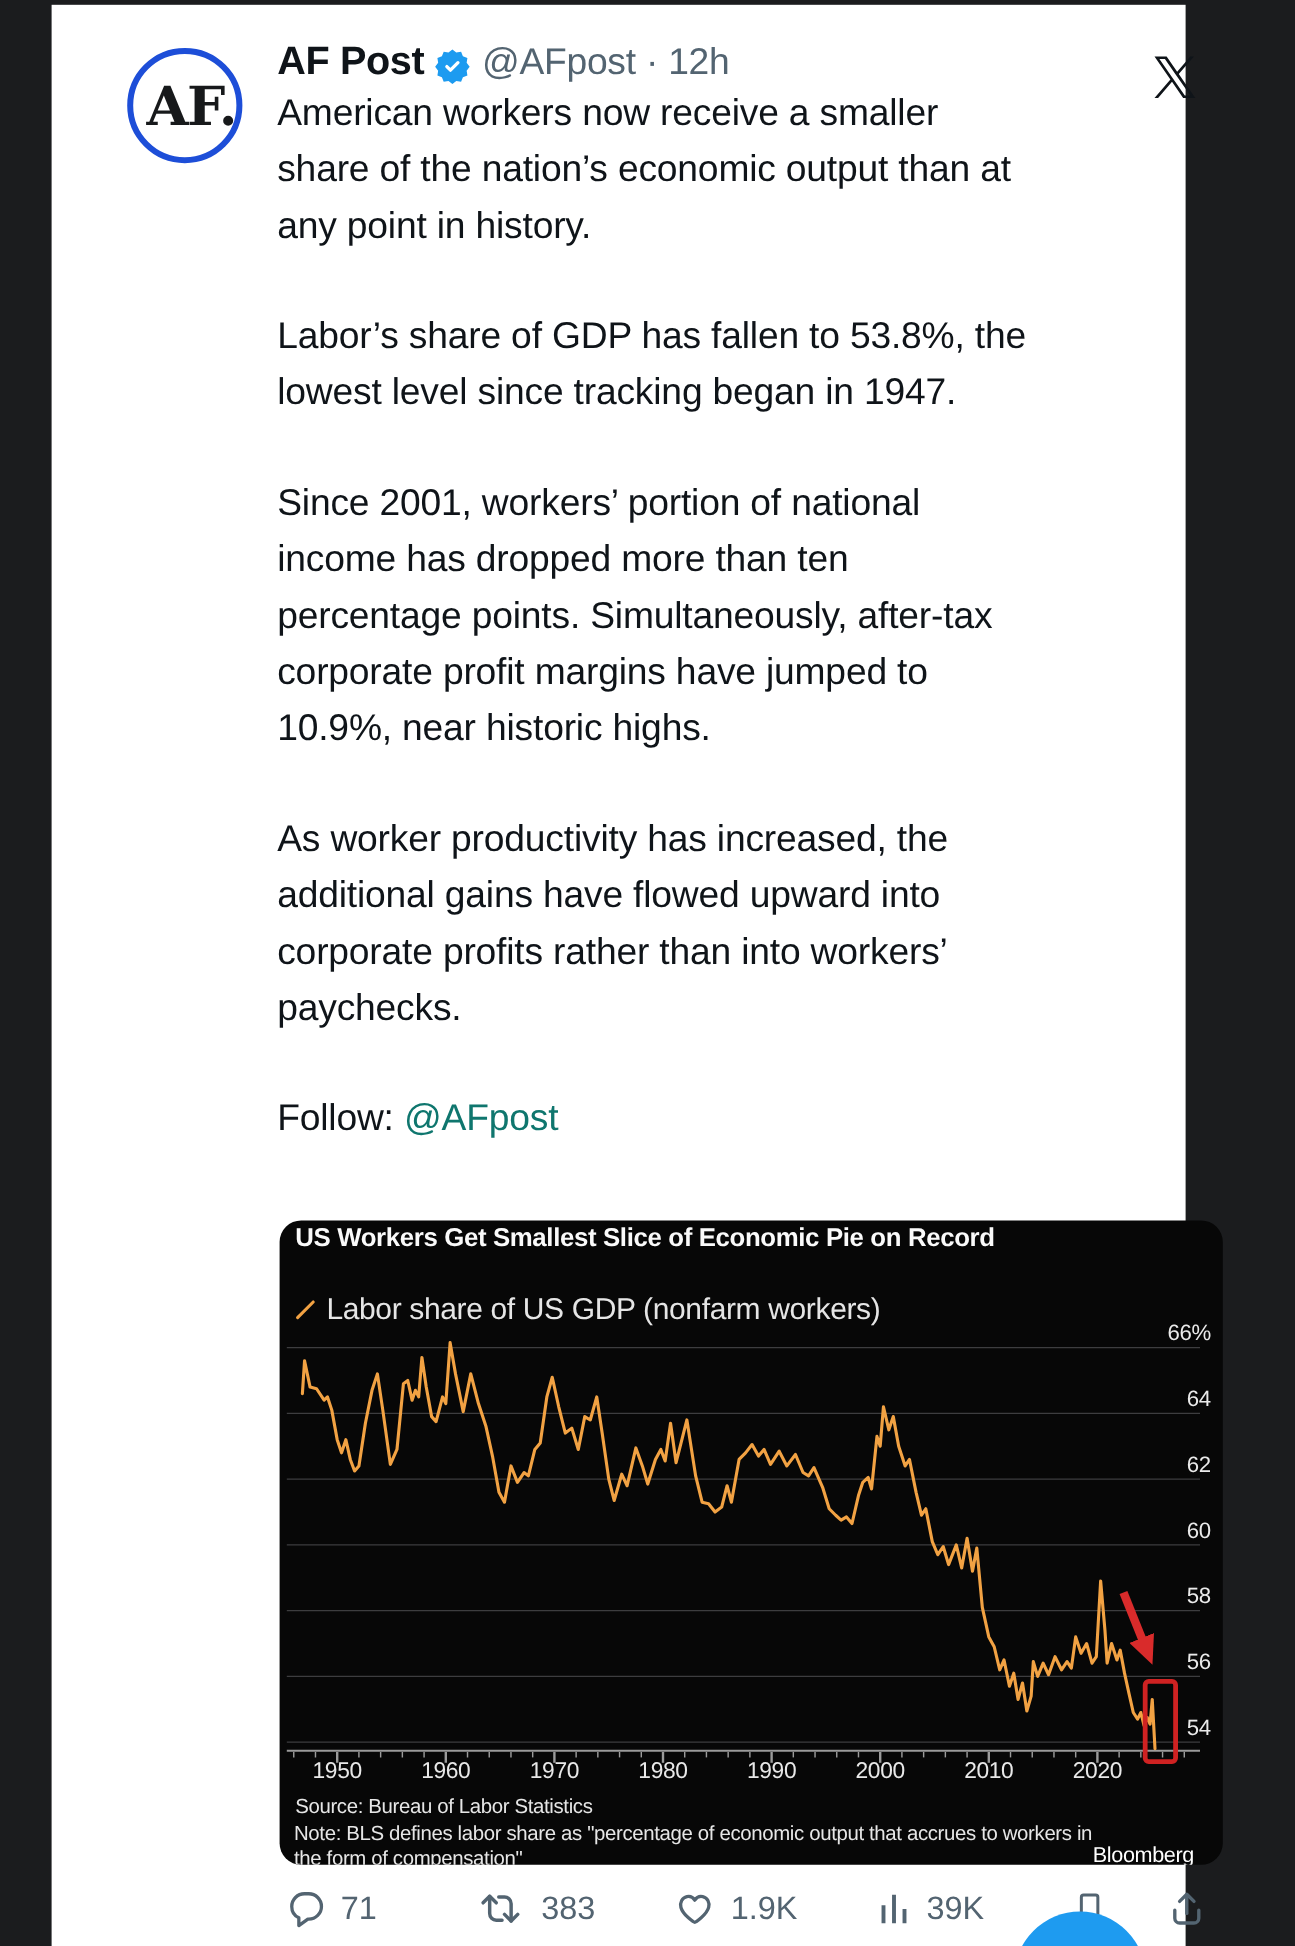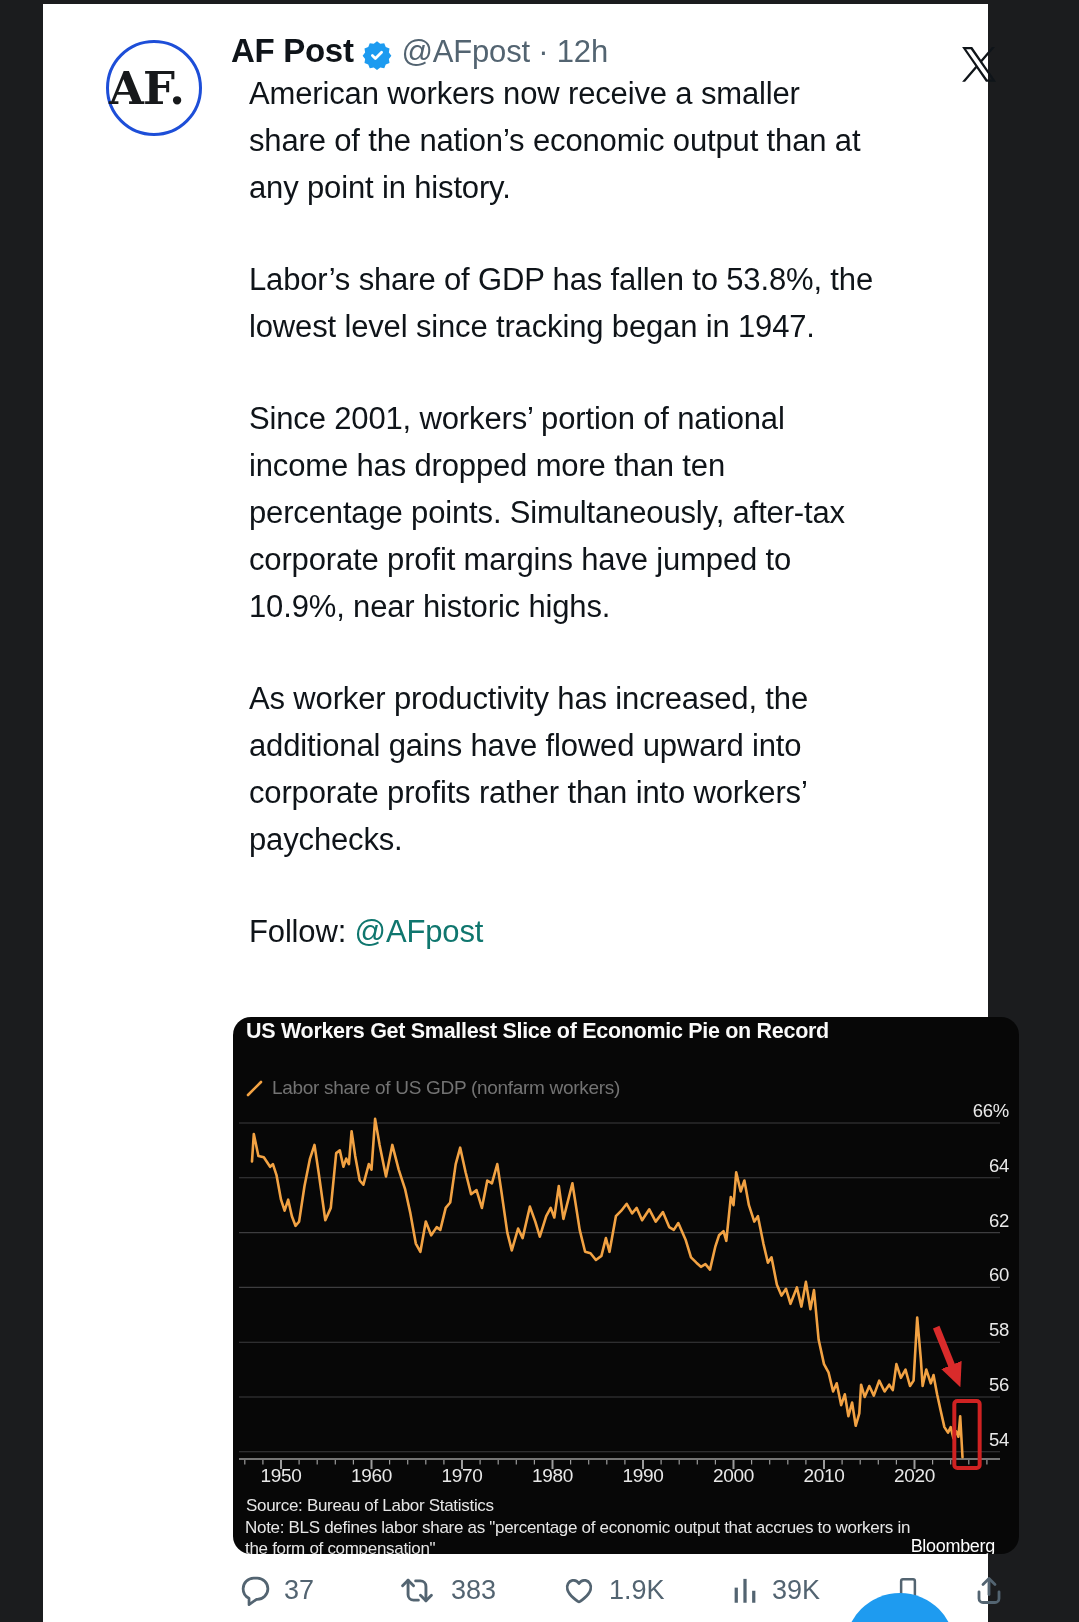--- a/index.html
+++ b/index.html
@@ -1,38 +1,38 @@
 <!DOCTYPE html>
 <html><head>
 <meta charset="utf-8">
 <style>
   html,body{margin:0;padding:0;background:#101113;}
   .page{position:relative;width:1079px;height:1622px;overflow:hidden;background:#1b1c1e;
         font-family:"Liberation Sans",sans-serif;}
   .card{position:absolute;left:43px;top:4px;width:945px;height:1618px;background:#ffffff;}
   .avatar{position:absolute;left:63px;top:36px;width:96px;height:96px;border-radius:50%;
-          background:#fff;border:3px solid #1d4ed8;box-sizing:border-box;
-          display:flex;align-items:center;justify-content:flex-start;
+          background:#fff;border:5px solid #1d4ed8;box-sizing:border-box;
+          display:flex;align-items:center;justify-content:flex-end;
           font-family:"DejaVu Serif","Liberation Serif",serif;font-weight:700;font-size:45px;
           color:#17191b;letter-spacing:-1px;cursor:pointer;}
   .author-row{position:absolute;left:188px;top:24px;height:42px;display:flex;align-items:flex-end;}
   .author-name{font-size:33px;font-weight:700;color:#0f1419;letter-spacing:-0.3px;}
   .badge{margin-left:8px;display:flex;align-items:center;}
   .tweet-meta{margin-left:10px;font-size:31px;color:#536471;letter-spacing:-0.2px;}
   .x-logo{position:absolute;left:916px;top:40px;cursor:pointer;}
   .tweet-body{position:absolute;left:188px;top:66px;width:762px;font-size:31px;line-height:47px;
               color:#0f1419;letter-spacing:-0.15px;}
-  .tweet-body p{margin:0 0 45px 18px;white-space:pre-line;}
+  .tweet-body p{margin:0 0 45px 0;white-space:pre-line;}
   .follow-line{margin-top:85px;}
   .link{color:#0f766e;cursor:pointer;}
   .chart-card{position:absolute;left:190px;top:1013px;width:786px;height:537px;background:#070707;
               border-radius:18px;overflow:hidden;color:#e9e9e9;letter-spacing:-0.3px;cursor:pointer;}
   .chart-title{position:absolute;left:13px;top:2px;font-size:21.5px;font-weight:700;color:#fafafa;white-space:nowrap;}
   .chart-subtitle{position:absolute;left:13px;top:26px;font-size:19.5px;color:#ececec;white-space:nowrap;}
-  .chart-legend{position:absolute;left:13px;top:60px;font-size:19px;color:#737373;
+  .chart-legend{position:absolute;left:13px;top:60px;font-size:25px;color:#e5e5e5;
                 display:flex;align-items:center;gap:9px;white-space:nowrap;justify-content:flex-end;}
   .plot{position:absolute;left:0;top:0;}
   .chart-source{position:absolute;left:13px;top:479px;font-size:17px;color:#e6e6e6;}
   .chart-note{position:absolute;left:12px;top:501px;font-size:17px;line-height:20.5px;color:#e6e6e6;
               white-space:pre-line;width:720px;}
   .chart-brand{position:absolute;right:24px;top:519px;font-size:18px;font-weight:400;color:#ffffff;}
   .eng{position:absolute;top:1570px;display:flex;align-items:center;gap:12px;color:#536471;
        font-size:27px;cursor:pointer;}
   .eng svg{display:block;}
   .fab{position:absolute;left:845px;top:1593px;width:110px;height:110px;border-radius:50%;
@@ -169,21 +169,21 @@
       <div class="chart-source">Source: Bureau of Labor Statistics</div>
       <div class="chart-note">Note: BLS defines labor share as "percentage of economic output that accrues to workers in
 the form of compensation"</div>
       <div class="chart-brand">Bloomberg</div>
     </div>
 
     <div class="eng" style="left:196px">
       <svg width="33" height="33" viewBox="0 0 24 24">
         <path d="M3 10.7C3 6.45 6.45 3 10.7 3h2.6C17.55 3 21 6.45 21 10.7s-3.45 7.7-7.7 7.7h-.55L7.3 22.3v-4.7C4.75 16.4 3 13.77 3 10.7z" fill="none" stroke="#536471" stroke-width="2" stroke-linejoin="round"></path>
       </svg>
-      <span>37</span>
+      <span>71</span>
     </div>
 
     <div class="eng" style="left:352px">
       <svg width="44" height="33" viewBox="0 0 32 24">
         <g fill="none" stroke="#536471" stroke-width="2.1" stroke-linecap="round" stroke-linejoin="round">
           <path d="M5.5 8.5 9.5 4.5l4 4"></path>
           <path d="M9.5 4.5V15a4 4 0 0 0 4 4h3.5"></path>
           <path d="M26.5 15.5l-4 4-4-4"></path>
           <path d="M22.5 19.5V9a4 4 0 0 0-4-4H15"></path>
         </g>

